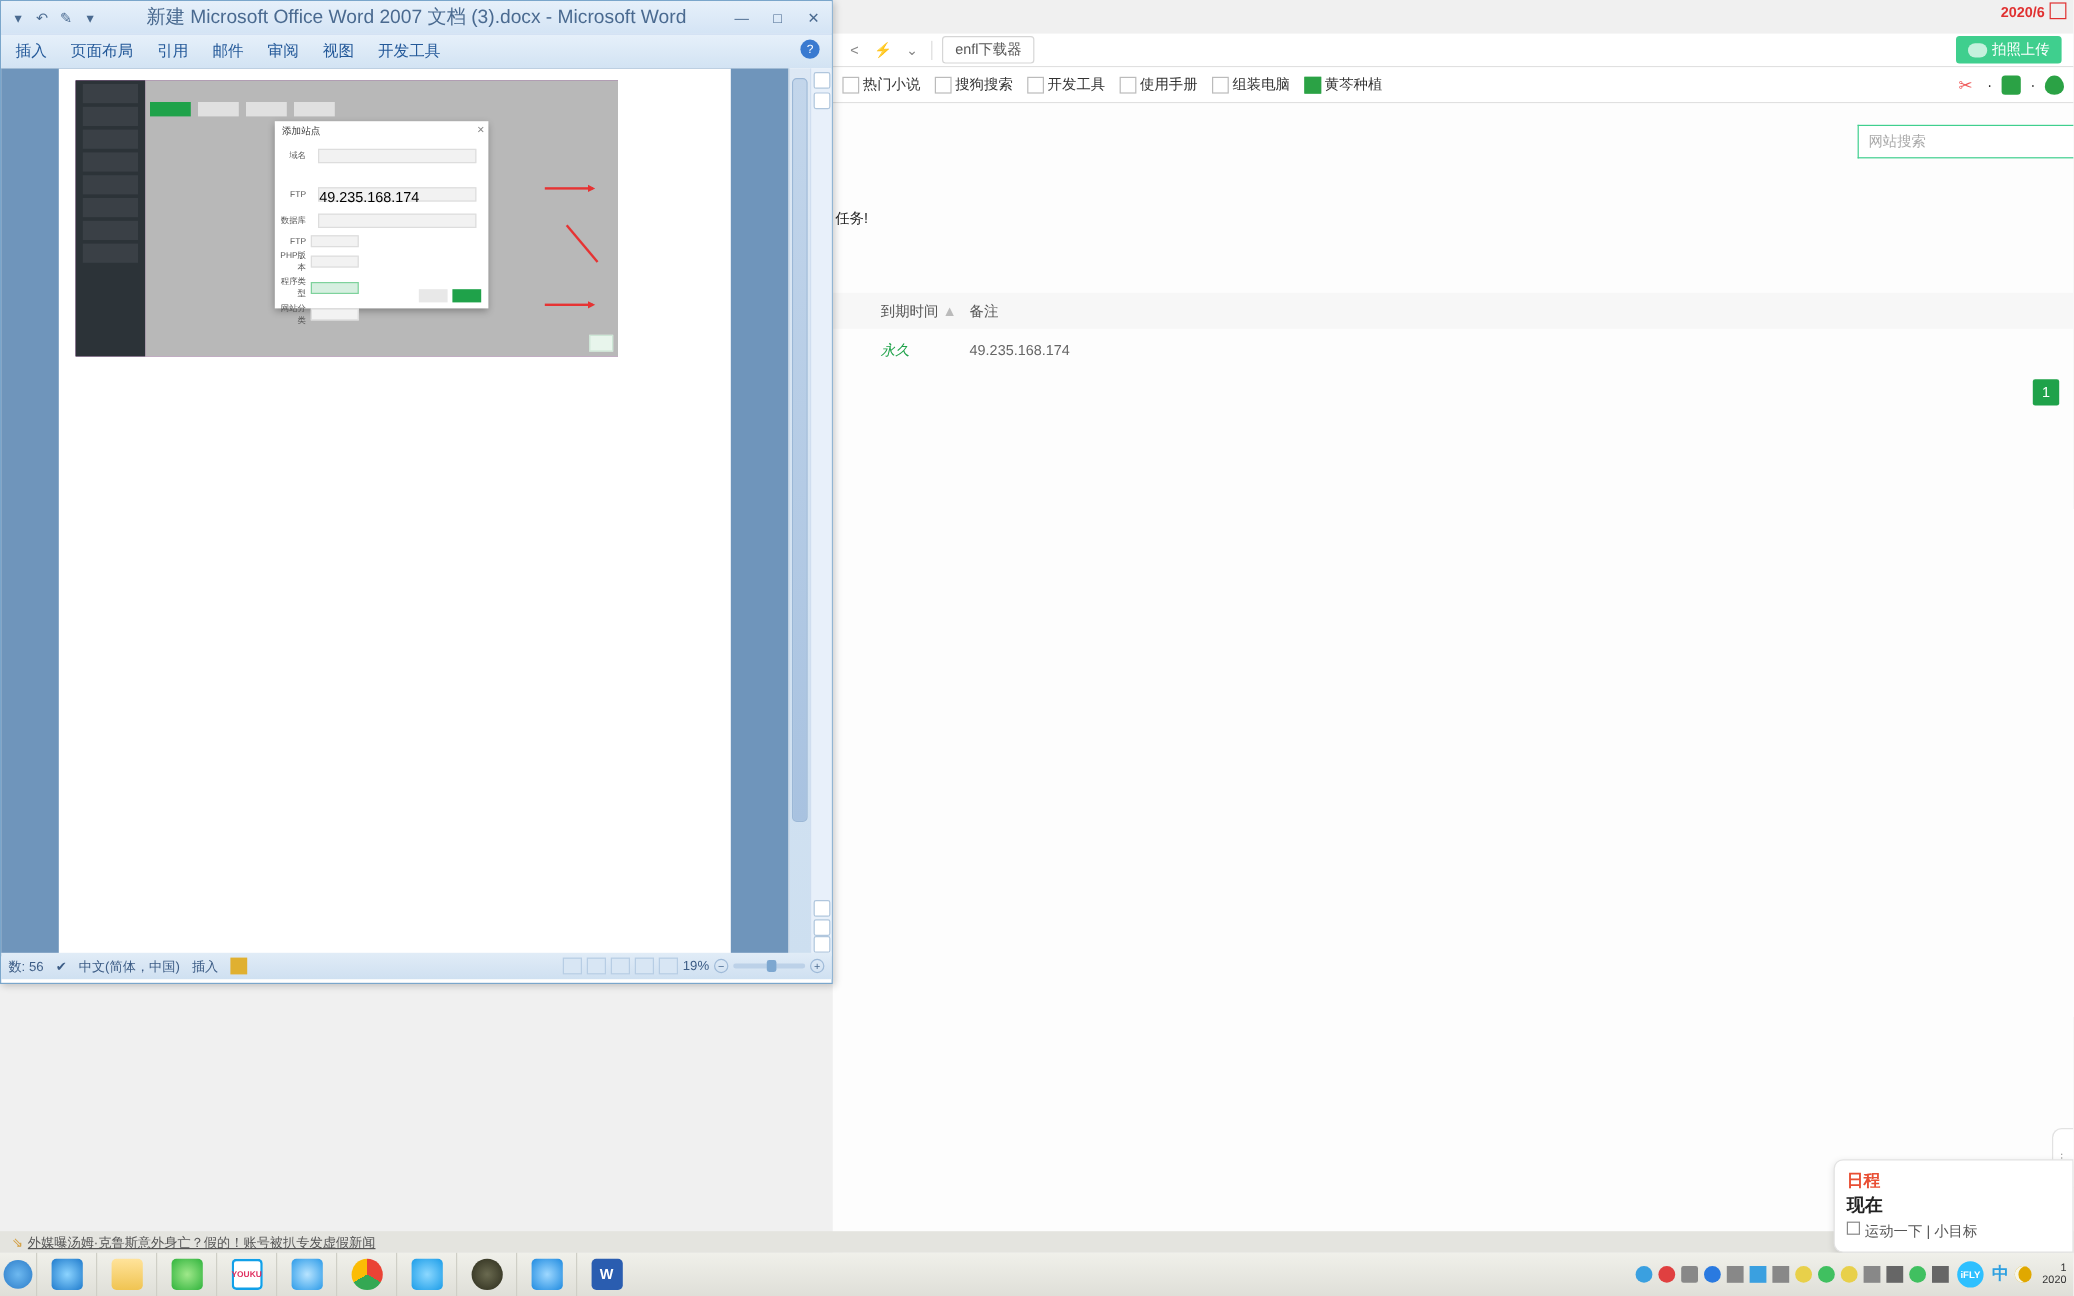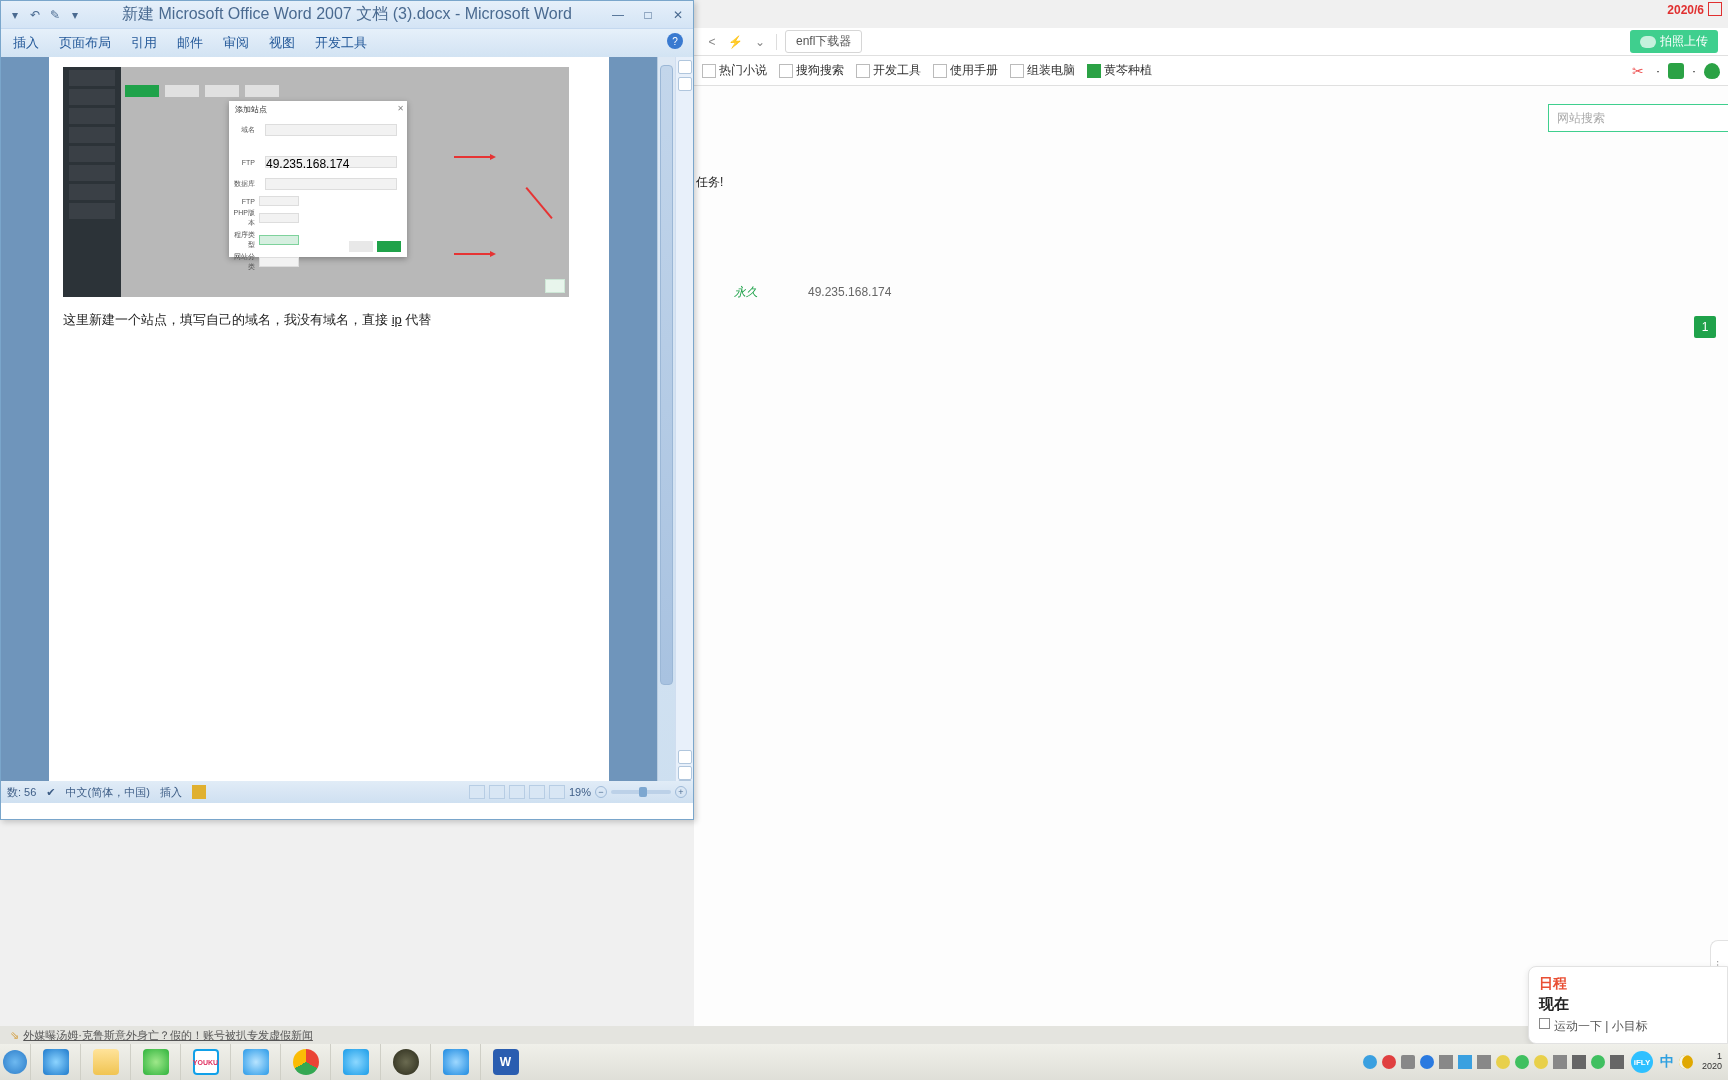--- a/index.html
+++ b/index.html
@@ -17,21 +17,21 @@
 .word-title { position: absolute; left: 50%; transform: translateX(-50%); color: #4a6a90; font-size: 16px; white-space: nowrap; }
 .win-ctrl { margin-left: auto; display: flex; gap: 12px; color: #4a6a90; align-items: center; }
 .win-ctrl span { width: 18px; text-align: center; cursor: pointer; }
 
 .word-ribbon { height: 28px; background: linear-gradient(#e6f0fa,#d2e3f3); display: flex; align-items: center; padding-left: 12px; gap: 20px; color: #245999; font-size: 13px; position: relative; }
 .word-ribbon .helpq { position: absolute; right: 10px; top: 4px; width: 16px; height: 16px; border-radius: 50%; background: #3a7ad0; color: #fff; font-size: 10px; display: flex; align-items: center; justify-content: center; }
 
 .word-body { position: absolute; top: 56px; bottom: 22px; left: 0; right: 0; display: flex; }
 .word-page-area { flex: 1; background: #6f95bb; display: flex; justify-content: center; overflow: hidden; position: relative; }
 .word-page { width: 560px; background: #fff; margin: 0; padding: 10px 14px; position: relative; height: 100%; }
-.embedded-img { width: 506px; height: 230px; background: #701a75; position: relative; margin-bottom: 14px; }
+.embedded-img { width: 452px; height: 230px; background: #701a75; position: relative; margin-bottom: 14px; }
 .embedded-img .dark-side { position: absolute; left: 0; top: 0; width: 58px; height: 100%; background: #2c3338; }
 .embedded-img .dark-side .it { height: 16px; margin: 3px 6px; background: #3a4046; }
 .embedded-img .mainpane { position: absolute; left: 58px; right: 0; top: 0; bottom: 0; background: #b8b8b8; }
 .embedded-img .tabbar { position: absolute; left: 62px; top: 18px; display: flex; gap: 6px; }
 .embedded-img .tabbar .t { width: 34px; height: 12px; background: #e0e0e0; }
 .embedded-img .tabbar .t.on { background: #1fa24a; }
 .embedded-img .dlg { position: absolute; left: 166px; top: 34px; width: 178px; height: 156px; background: #fff; box-shadow: 0 2px 6px rgba(0,0,0,.3); }
 .embedded-img .dlg .dlgtitle { font-size: 8px; padding: 3px 6px; color: #333; }
 .embedded-img .dlg .fld { height: 12px; margin: 4px 10px; background: #f2f2f2; border: 1px solid #ddd; }
 .embedded-img .dlg .lbl { font-size: 7px; color: #555; display: inline-block; width: 22px; text-align: right; margin-left: 4px; }
@@ -49,21 +49,21 @@
 .embedded-img .badge { position: absolute; right: 4px; bottom: 4px; width: 20px; height: 14px; background: #e8f5ec; border: 1px solid #cde7d6; }
 
 .word-caption { font-size: 13px; color: #222; }
 .word-caption .keyw { text-decoration: underline; }
 
 .word-vscroll { width: 18px; background: linear-gradient(#dde8f4,#cddff0); position: relative; border-left: 1px solid #b8cce0; }
 .word-vscroll .thumb { position: absolute; left: 2px; right: 2px; top: 8px; height: 620px; background: linear-gradient(#c3d6eb,#a8c2e0); border-radius: 4px; border: 1px solid #9bb7d6; }
 .word-ruler-margin { width: 18px; background: #e8f0fa; border-left: 1px solid #d0def0; position: relative; }
 .word-ruler-margin .tool { width: 14px; height: 14px; margin: 3px auto; background: #fff; border: 1px solid #b0c6dd; border-radius: 2px; }
 
-.word-statusbar { position: absolute; bottom: 16px; left: 0; right: 0; height: 22px; background: linear-gradient(#e1ecf7,#cfe0f1); display: flex; align-items: center; padding: 0 6px; font-size: 11px; color: #3d5d86; gap: 10px; }
+.word-statusbar { position: absolute; bottom: 3px; left: 0; right: 0; height: 22px; background: linear-gradient(#e1ecf7,#cfe0f1); display: flex; align-items: center; padding: 0 6px; font-size: 11px; color: #3d5d86; gap: 10px; }
 .word-statusbar .spacer { flex: 1; }
 .zoom-group { display: flex; align-items: center; gap: 4px; }
 .zoom-group .vbtn { width: 16px; height: 14px; background: #d8e6f4; border: 1px solid #b7cde4; }
 .zoom-group .track { width: 60px; height: 4px; background: #bcd1e8; position: relative; border-radius: 2px; }
 .zoom-group .track::after { content: ""; position: absolute; left: 28px; top: -3px; width: 8px; height: 10px; background: #7da7d0; border-radius: 2px; }
 .zoom-group .plusminus { width: 12px; height: 12px; border: 1px solid #9fbad8; border-radius: 50%; display: flex; align-items: center; justify-content: center; font-size: 9px; color: #4a6a90; }
 
 
 .browser-top { position: absolute; left: 694px; right: 0; top: 28px; height: 28px; background: #fff; border-bottom: 1px solid #e0e0e0; display: flex; align-items: center; padding: 0 10px; gap: 8px; }
 .iconbtn { width: 16px; height: 16px; display: flex; align-items: center; justify-content: center; color: #888; }
@@ -211,23 +211,20 @@
             <div class="arrow a2"></div>
             <div class="row">
                 <span class="lbl">网站分类</span>
                 <div class="sel"></div>
               </div>
             <div class="btncancel"></div>
               <div class="btnok"></div>
           </div>
           <div class="arrow3"></div>
           <div class="badge"></div>
-        </div>
-        <div class="word-caption">
-          <span>这里新建一个站点，填写自己的域名，我没有域名，直接 </span><span class="keyw">ip</span><span> 代替</span>
         </div>
       </div>
     </div>
     <div class="word-vscroll">
         <div class="thumb"></div>
       </div>
     <div class="word-ruler-margin">
       <div class="tool"></div>
         <div class="tool"></div>
         <div class="tool" style="margin-top:auto;position:absolute;bottom:30px;left:2px;"></div>
@@ -297,20 +294,24 @@
     <span class="e scis">✂</span>
     <span>·</span>
     <span class="e ab"></span>
     <span>·</span>
     <span class="e shield"></span>
   </div>
 </div>
 <div class="browser-body">
   <div class="search-box">网站搜索</div>
   <div class="task-hint">任务!</div>
+  <div class="table-head">
+    <span class="col1"><span>到期时间</span> <span style="color:#bbb;">▲</span></span>
+    <span class="col2">备注</span>
+  </div>
   <div class="table-row">
     <span class="c1">永久</span>
     <span class="c2">49.235.168.174</span>
   </div>
   <div class="page-badge">1</div>
 
   <div class="footer-links">
     <a>问题求助 | 产品建议请上宝塔论坛</a>
     <span class="manual">《使用手册》</span>
   </div>

